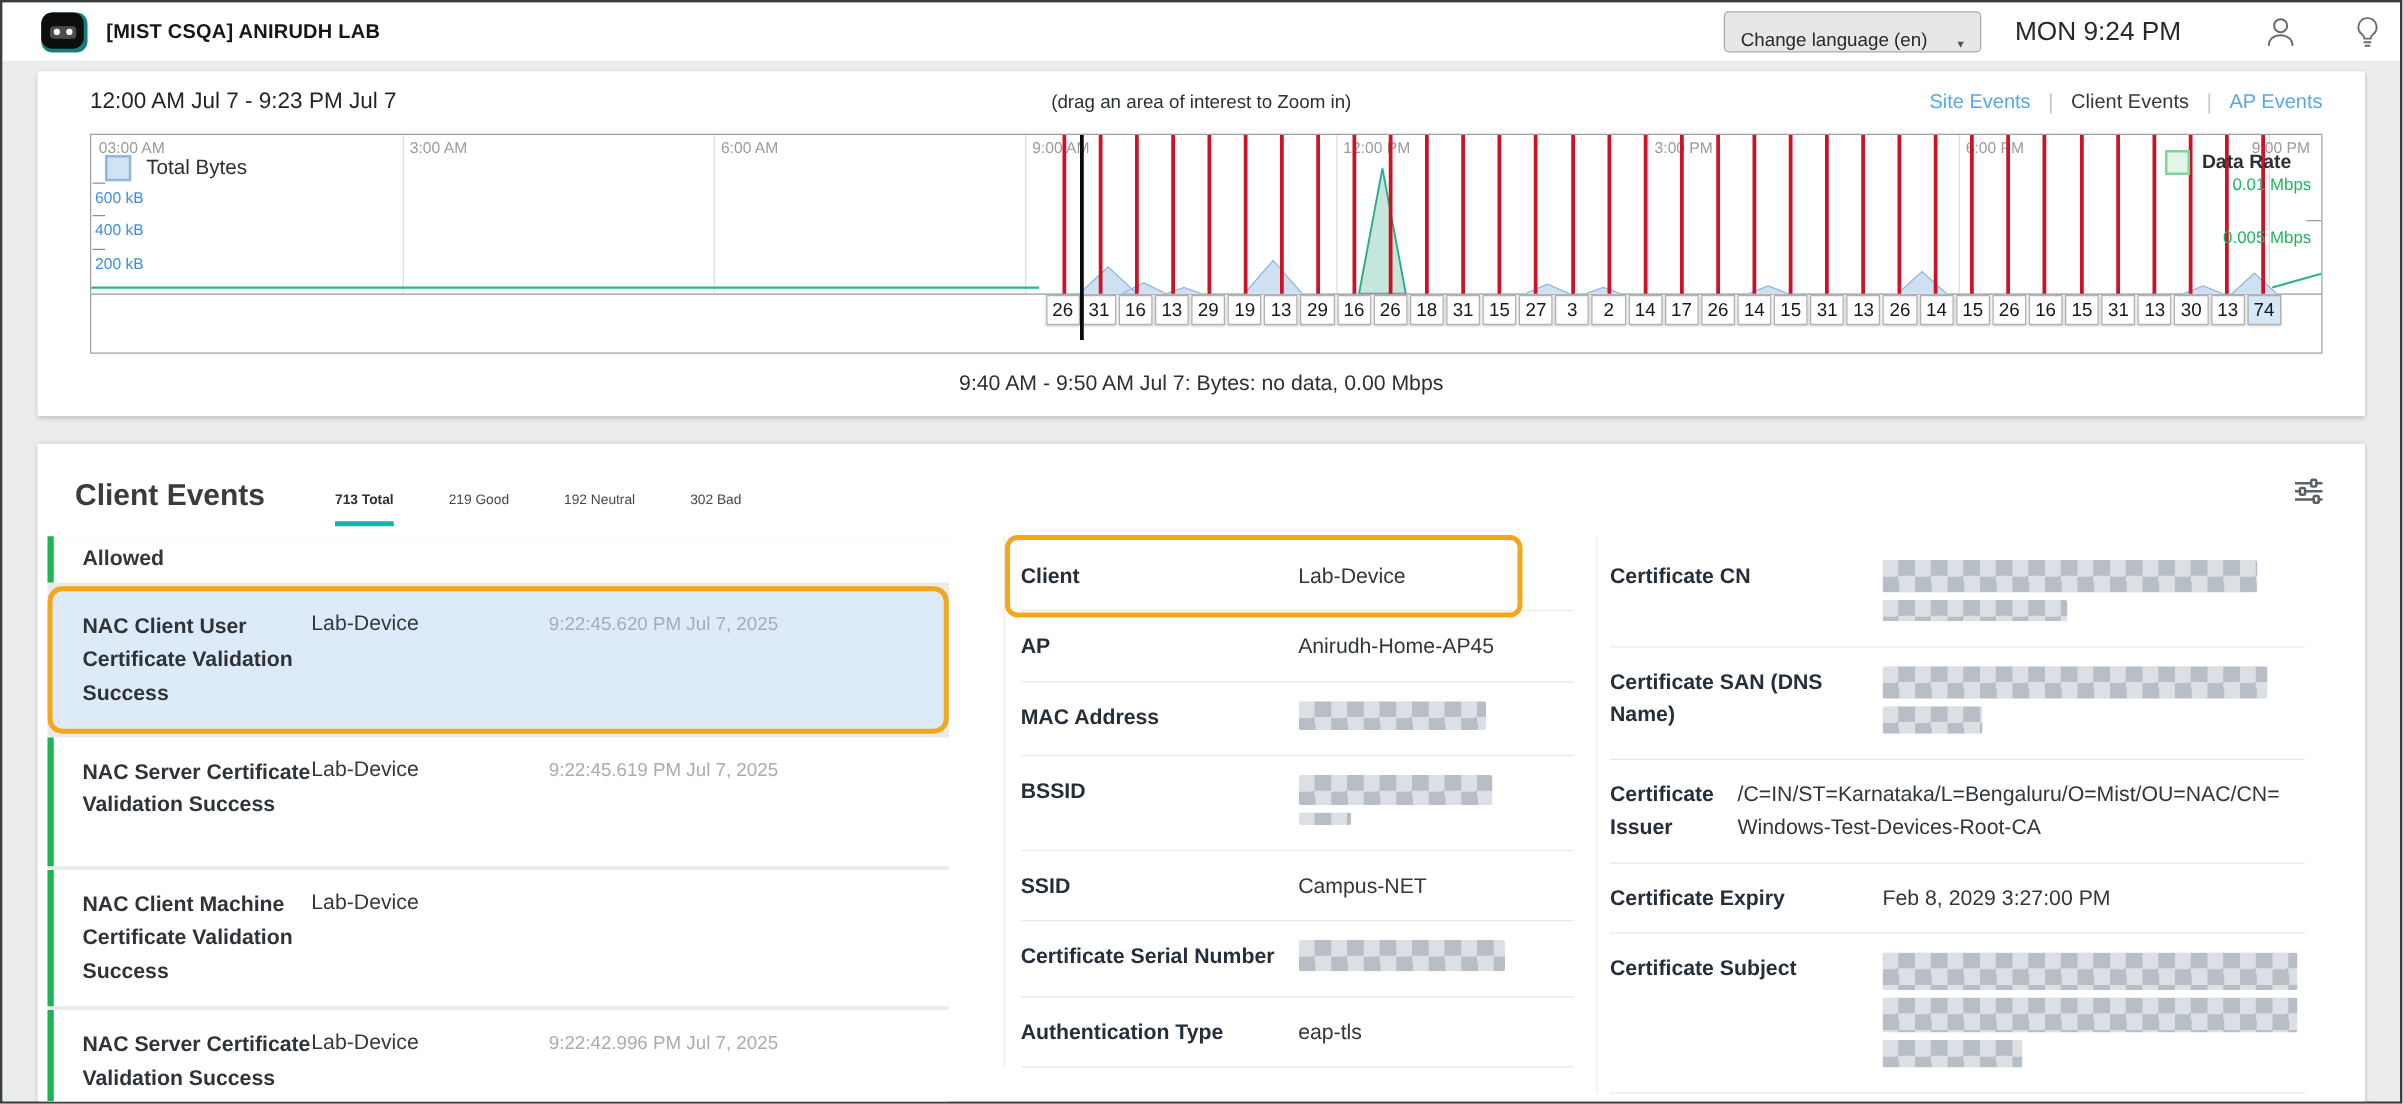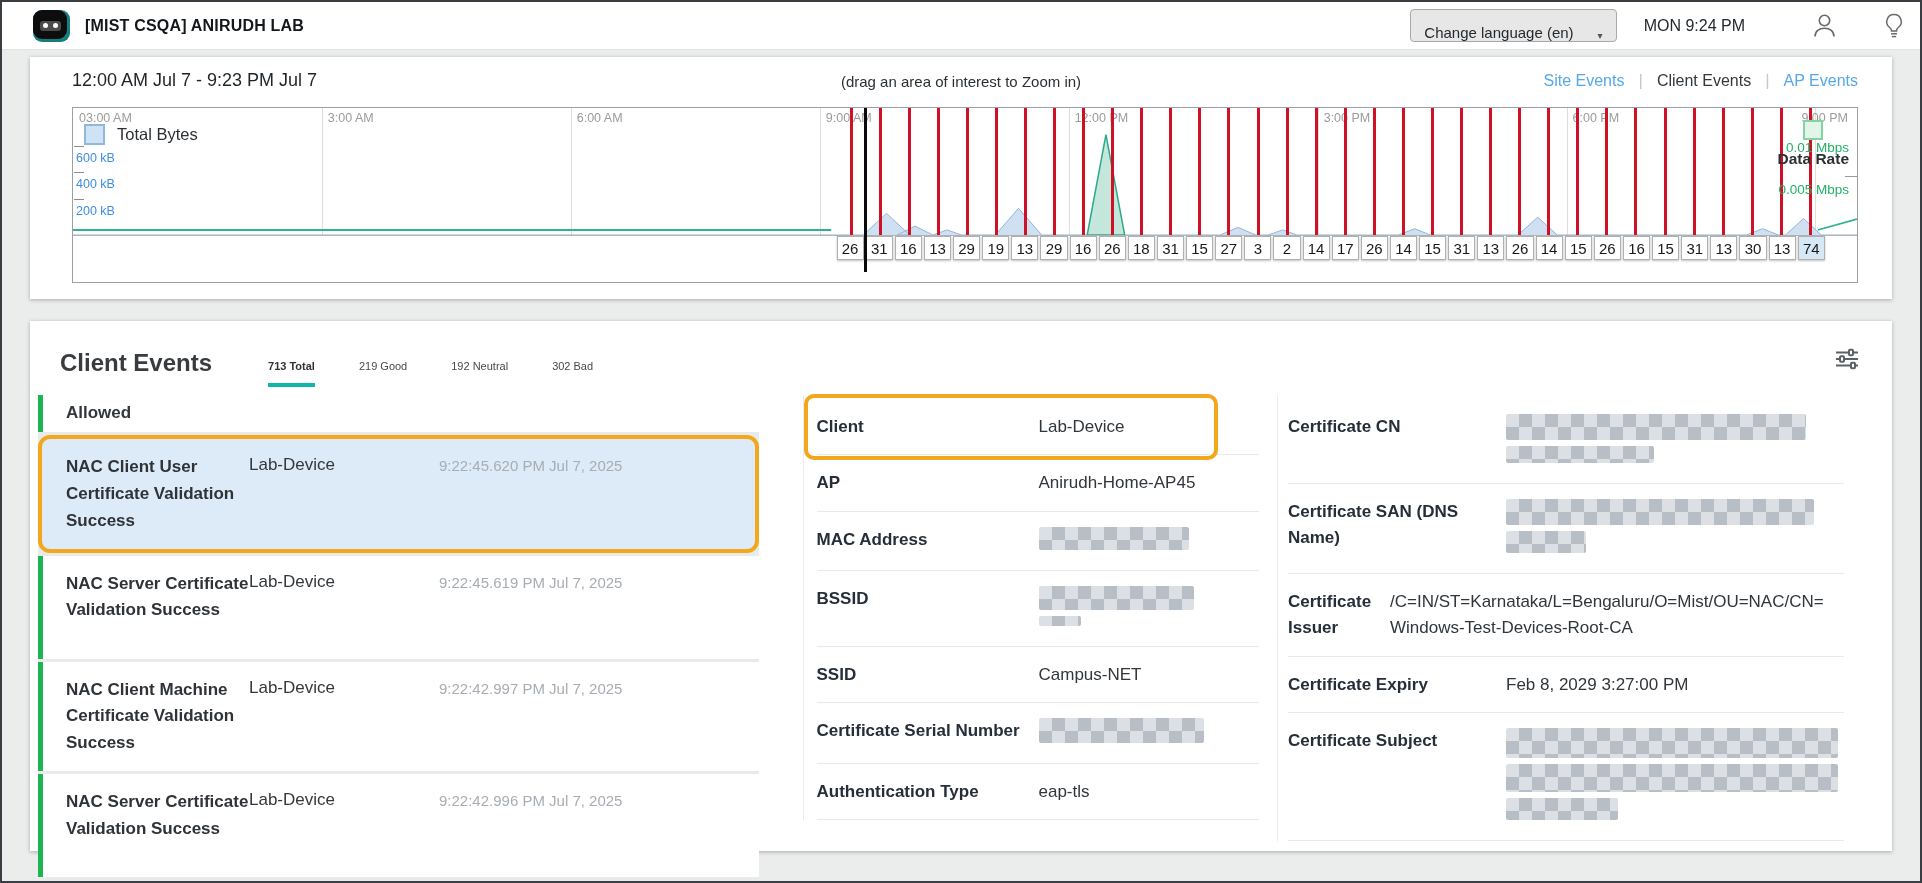--- a/index.html
+++ b/index.html
@@ -13,21 +13,21 @@
   .logo{width:37px;height:32px;background:#157d7d;border-radius:9px;position:relative;flex:none;}
   .logo .face{position:absolute;top:0;right:3px;bottom:3px;left:0;background:#0d0d0d;border-radius:9px;}
   .logo .eyes{position:absolute;left:7px;top:11px;width:21px;height:10px;background:#4c4c4c;border-radius:3px;
     display:flex;align-items:center;justify-content:space-around;}
   .logo .eye{width:5px;height:5px;background:#fff;border-radius:50%;}
   .org-title{margin-left:15px;font-size:16px;font-weight:700;color:#14171a;letter-spacing:.2px;}
   .hdr-right{margin-left:auto;display:flex;align-items:center;}
   .lang-btn{background:#e7e7e7;border:1px solid #a9a9a9;border-radius:4px;height:33px;padding:0 13px;
     font-size:15px;color:#24292e;display:flex;align-items:flex-end;gap:24px;cursor:pointer;font-family:inherit;}
   .lang-caret{font-size:10px;color:#555;}
-  .clock{margin-left:27px;font-size:16px;color:#24292e;}
+  .clock{margin-left:27px;font-size:21px;color:#24292e;}
   .hdr-ic{margin-left:0;display:flex;align-items:center;}
   .ic-user{margin-left:68px;}
   .ic-bulb{margin-left:48px;margin-right:4px;}
 
   
   main{background:#ebecec;height:833px;padding:7px 28px 0;}
   .card{background:#fff;box-shadow:0 1px 4px rgba(0,0,0,.28);}
 
   
   .tl-card{padding:13px 0 16px;}
@@ -46,21 +46,21 @@
   .glabel{position:absolute;top:3px;font-size:12.5px;color:#9b9b9b;z-index:2;white-space:nowrap;}
   .areasvg{position:absolute;top:0;left:0;width:100%;height:127px;z-index:1;}
   .redline{position:absolute;top:0;width:3px;height:127px;margin-left:-1.5px;z-index:2;}
   .ytick{position:absolute;left:1px;width:10px;border-top:1px solid #8d8d8d;z-index:3;}
   .ylabel{position:absolute;left:3px;font-size:12.5px;color:#3e8ede;z-index:3;white-space:nowrap;}
   .rtick{position:absolute;right:0;width:12px;border-top:1px solid #9a9a9a;z-index:3;}
   .rlabel{position:absolute;right:8px;font-size:13.5px;color:#22b263;z-index:3;white-space:nowrap;}
   .legend-bytes{position:absolute;left:11px;top:16px;display:flex;align-items:center;gap:12px;z-index:3;}
   .legend-bytes .sq{width:21px;height:21px;background:#cfe3f5;border:2px solid #8fb8dc;display:block;}
   .legend-bytes .lg-txt{font-size:16.5px;color:#2c3034;}
-  .legend-rate{position:absolute;right:8px;top:12px;display:flex;align-items:center;gap:10px;z-index:3;flex-direction:column;}
+  .legend-rate{position:absolute;right:24px;top:12px;display:flex;align-items:center;gap:10px;z-index:3;}
   .legend-rate .sq{width:20px;height:20px;background:#e3f4e9;border:2px solid #82d39e;display:block;}
   .legend-rate .lg-txt{font-size:15.5px;font-weight:700;color:#2c3034;}
   .numstrip{position:absolute;top:128px;height:24px;display:flex;gap:2px;z-index:4;}
   .nbox{flex:1;background:#fff;border:1px solid #b0b0b0;display:flex;align-items:center;justify-content:center;
     font-size:15px;color:#191919;box-shadow:0 1px 2px rgba(0,0,0,.25);cursor:pointer;}
   .cursor{position:absolute;top:0;width:3px;height:164px;margin-left:-1.5px;background:#0a0a0a;z-index:6;}
   .tl-status{text-align:center;font-size:17px;color:#2b3035;margin-top:14px;}
 
   
   .ev-card{margin-top:22px;padding:25px 0 0;height:530px;}
@@ -254,20 +254,21 @@
             <div class="nbox">15</div>
             <div class="nbox">31</div>
             <div class="nbox">13</div>
             <div class="nbox">30</div>
             <div class="nbox">13</div>
             <div class="nbox" style="background: rgb(214, 232, 246);">74</div>
           </div>
         <div class="cursor" id="cursor" style="left: 44.4%;"></div>
       </div>
 
+      <div class="tl-status">9:40 AM - 9:50 AM Jul 7: Bytes: no data, 0.00 Mbps</div>
     </section>
 
     <section class="card ev-card">
       <div class="ev-head">
         <h1 class="ev-heading">Client Events</h1>
         <div class="tabs" id="tabs">
             <div class="tab active">713 Total</div>
             <div class="tab">219 Good</div>
             <div class="tab">192 Neutral</div>
             <div class="tab">302 Bad</div>
@@ -293,21 +294,20 @@
               <div class="time">9:22:45.620 PM Jul 7, 2025</div>
             </div>
             <div class="ev-item">
               <div class="t">NAC Server Certificate Validation Success</div>
               <div class="c">Lab-Device</div>
               <div class="time">9:22:45.619 PM Jul 7, 2025</div>
             </div>
             <div class="ev-item">
               <div class="t">NAC Client Machine Certificate Validation Success</div>
               <div class="c">Lab-Device</div>
-              <div class="time">9:22:42.997 PM Jul 7, 2025</div>
             </div>
             <div class="ev-item">
               <div class="t">NAC Server Certificate Validation Success</div>
               <div class="c">Lab-Device</div>
               <div class="time">9:22:42.996 PM Jul 7, 2025</div>
             </div>
           </div>
         <div class="col-mid" id="detailsLeft">
             <div class="d-row hl">
               <div class="lbl">Client</div>

